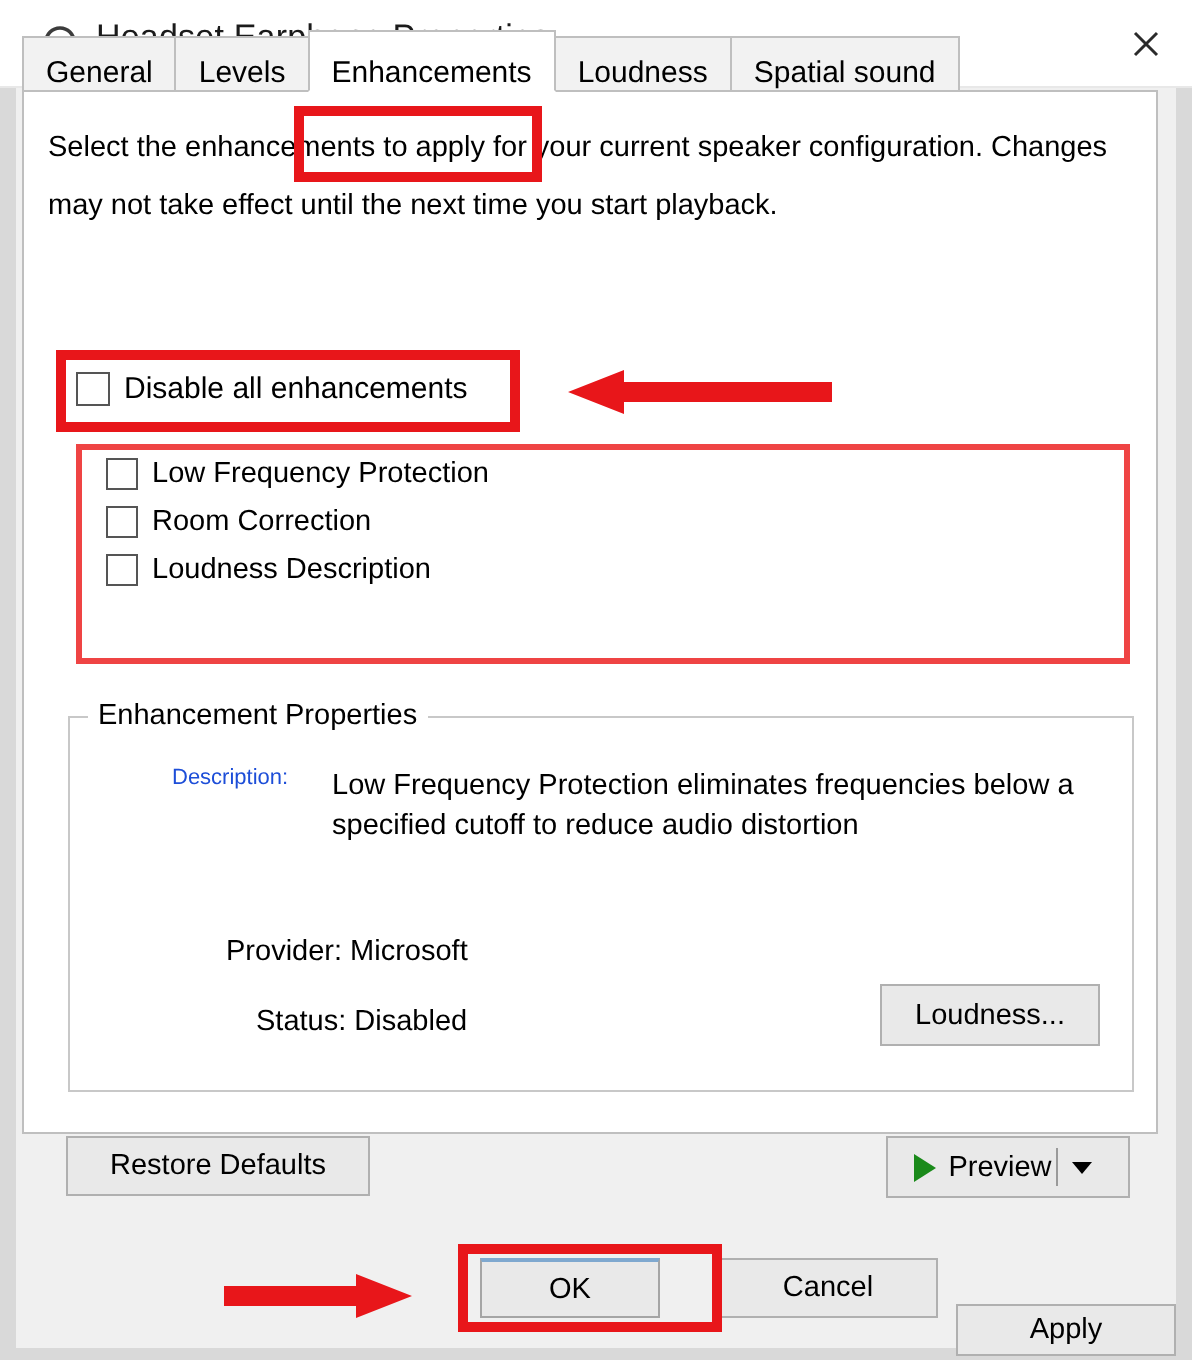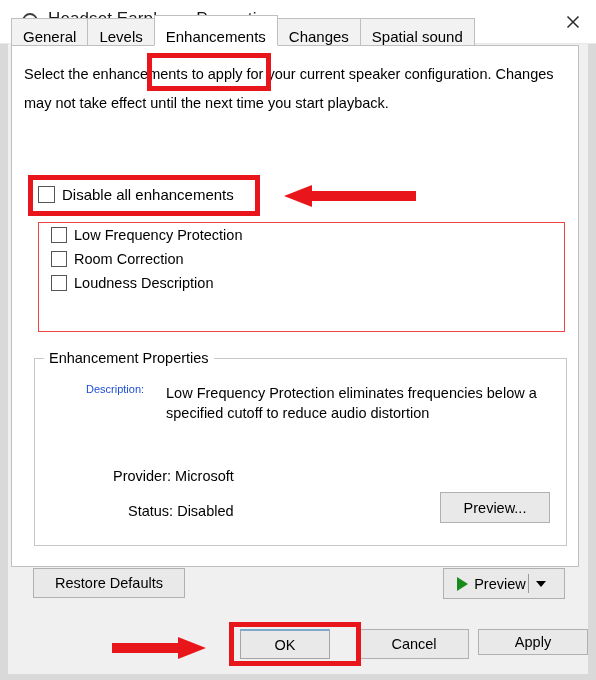--- a/index.html
+++ b/index.html
@@ -154,21 +154,21 @@
     white-space: nowrap;
   }
 
   
   .listbox {
     position: absolute;
     left: 38px; top: 222px;
     width: 527px;
     height: 110px;
     background: #fff;
-    border: 1px solid #ef4444;
+    border: 3px solid #ef4444;
     box-sizing: border-box;
     overflow: hidden;
   }
   .list-item {
     display: flex;
     align-items: center;
     height: 24px;
     padding-left: 12px;
     cursor: default;
   }
@@ -301,21 +301,21 @@
     border-top: 2px solid #7fa8cf;
     background: #e9e9e9;
   }
   .btn-cancel {
     position: absolute;
     left: 359px; top: 629px;
     width: 110px; height: 30px;
   }
   .btn-apply {
     position: absolute;
-    left: 478px; top: 629px;
+    left: 478px; top: 652px;
     width: 110px; height: 26px;
   }
 
   
   .hl {
     position: absolute;
     border: 5px solid #e8161a;
     box-sizing: border-box;
     pointer-events: none;
     z-index: 20;
@@ -365,21 +365,21 @@
     <div class="tab">
       <span>General</span>
     </div>
     <div class="tab">
       <span>Levels</span>
     </div>
     <div class="tab active">
       <span>Enhancements</span>
     </div>
     <div class="tab">
-      <span>Changes</span>
+      <span>Loudness</span>
     </div>
     <div class="tab">
       <span>Spatial sound</span>
     </div>
   </div>
 
   <div class="panel"></div>
 
   <div class="intro">Select the enhancements to apply for your current speaker configuration. Changes may not take effect until the next time you start playback.</div>
 
@@ -404,21 +404,21 @@
   </div>
 
   <div class="groupbox"></div>
   <div class="group-title">Enhancement Properties</div>
   <div class="desc-label">Description:</div>
   <div class="desc-text">Low Frequency Protection eliminates frequencies below a specified cutoff to reduce audio distortion</div>
   <div class="provider-row">Provider: Microsoft</div>
   <div class="status-row">Status: Disabled</div>
 
   <div class="btn btn-settings">
-    <span>Preview...</span>
+    <span>Loudness...</span>
   </div>
 
   <div class="btn btn-restore">
     <span>Restore Defaults</span>
   </div>
 
   <div class="btn btn-preview">
     <span class="preview-main">
       <span class="play-tri"></span>
       <span>Preview</span>

